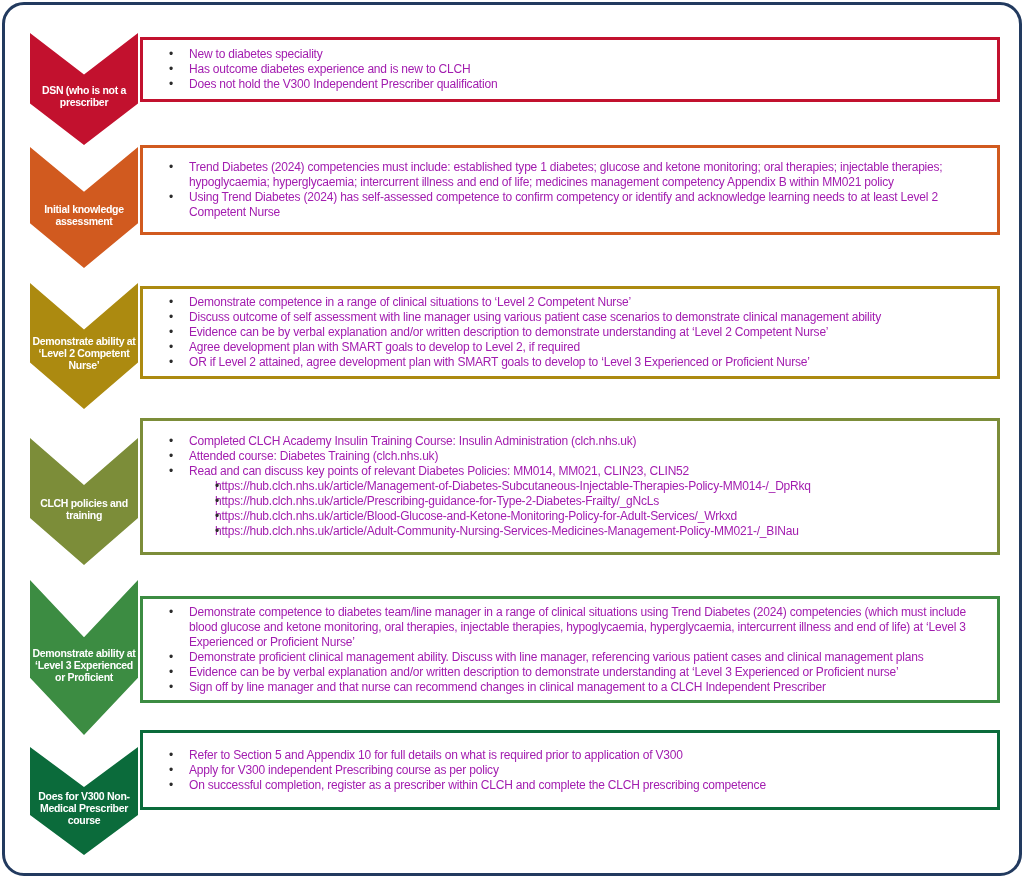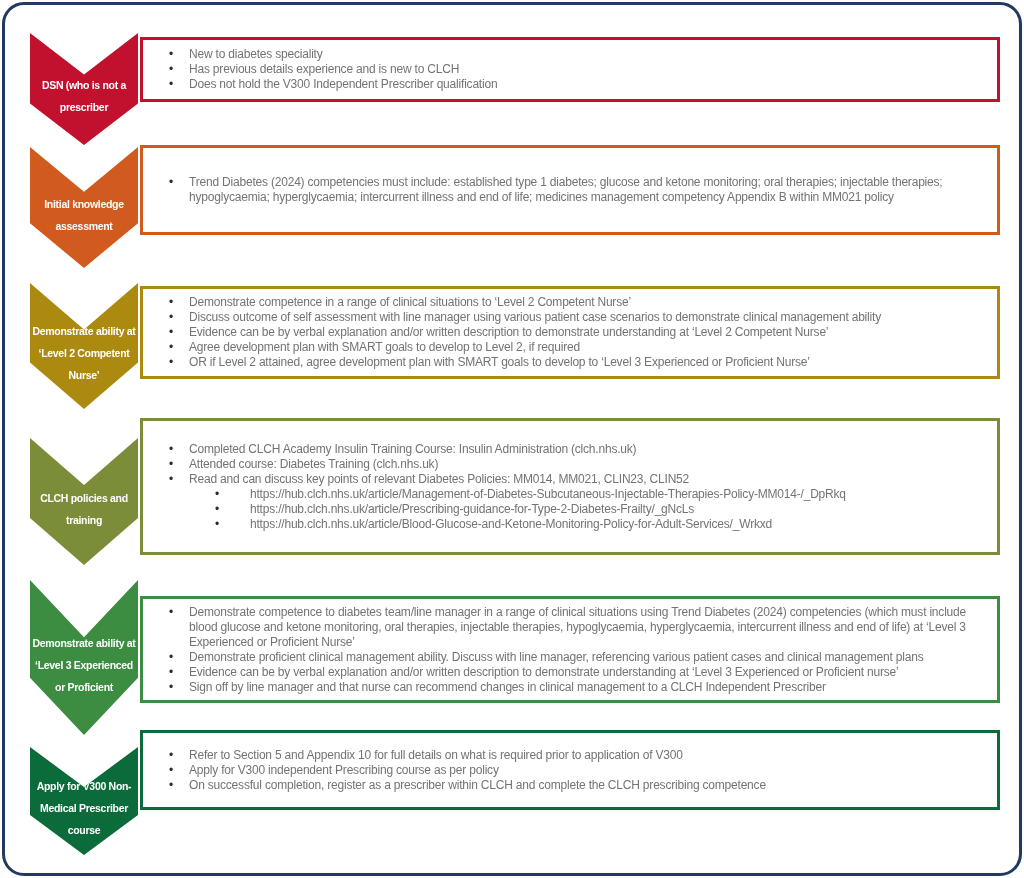--- a/index.html
+++ b/index.html
@@ -11,35 +11,35 @@
     position:absolute;inset:2px;border:3px solid var(--c,#223A5F);
     border-radius:22px;pointer-events:none;
   }
   .chev{
     position:absolute;left:30px;width:108px;background:var(--c,#888);
     clip-path:polygon(0 0,50% 37%,100% 0,100% 63%,50% 100%,0 63%);
     display:flex;align-items:center;justify-content:center;text-align:center;
     box-sizing:border-box;padding-top:14px;
   }
   .chev-label{
-    color:#ffffff;font-weight:bold;font-size:10.5px;line-height:22px;
+    color:#ffffff;font-weight:bold;font-size:10.5px;line-height:12px;
     letter-spacing:-0.3px;width:104px;
   }
   .box{
     position:absolute;left:140px;width:860px;box-sizing:border-box;
     border:3.5px solid var(--c,#888);background:#ffffff;
     display:flex;flex-direction:column;justify-content:center;
   }
   ul.bullets{
     margin:0;list-style:none;padding:0 12px 0 0;
-    color:#737373;font-size:12px;line-height:15px;letter-spacing:-0.2px;
+    color:#a21caf;font-size:12px;line-height:15px;letter-spacing:-0.2px;
   }
   ul.bullets li{position:relative;padding-left:46px;}
   ul.bullets li::before{content:"\2022";position:absolute;left:26px;color:#2b2b2b;}
-  ul.bullets li.sub{padding-left:107px;}
+  ul.bullets li.sub{padding-left:72px;}
   ul.bullets li.sub::before{left:72px;}
   
   .s0 .chev{top:33px;height:112px}   .s0 .box{top:37px;height:65px}
   .s1 .chev{top:147px;height:121px}  .s1 .box{top:145px;height:90px}
   .s2 .chev{top:283px;height:126px}  .s2 .box{top:286px;height:93px}
   .s3 .chev{top:438px;height:127px}  .s3 .box{top:418px;height:137px}
   .s4 .chev{top:580px;height:155px}  .s4 .box{top:596px;height:107px}
   .s5 .chev{top:747px;height:108px}  .s5 .box{top:730px;height:80px}
 </style>
 </head>
@@ -47,33 +47,34 @@
 
 <div class="frame" style="--c: #223A5F;"></div>
 
 <section class="stage s0">
   <div class="chev" style="--c: #C2112E;">
     <span class="chev-label">DSN (who is not a prescriber</span>
   </div>
   <div class="box" style="--c: #C2112E;">
     <ul class="bullets">
       <li>New to diabetes speciality</li>
-      <li>Has previous details experience and is new to CLCH</li>
+      <li>Has outcome diabetes experience and is new to CLCH</li>
       <li>Does not hold the V300 Independent Prescriber qualification</li>
     </ul>
   </div>
 </section>
 
 <section class="stage s1">
   <div class="chev" style="--c: #D15A1F;">
     <span class="chev-label">Initial knowledge assessment</span>
   </div>
   <div class="box" style="--c: #D15A1F;">
     <ul class="bullets">
       <li>Trend Diabetes (2024) competencies must include: established type 1 diabetes; glucose and ketone monitoring; oral therapies; injectable therapies; hypoglycaemia; hyperglycaemia; intercurrent illness and end of life; medicines management competency Appendix B within MM021 policy</li>
+      <li>Using Trend Diabetes (2024) has self-assessed competence to confirm competency or identify and acknowledge learning needs to at least Level 2 Competent Nurse</li>
     </ul>
   </div>
 </section>
 
 <section class="stage s2">
   <div class="chev" style="--c: #AC8A10;">
     <span class="chev-label">Demonstrate ability at ‘Level 2 Competent Nurse’</span>
   </div>
   <div class="box" style="--c: #AC8A10;">
     <ul class="bullets">
@@ -91,41 +92,42 @@
     <span class="chev-label">CLCH policies and training</span>
   </div>
   <div class="box" style="--c: #7C8D39;">
     <ul class="bullets">
       <li>Completed CLCH Academy Insulin Training Course: Insulin Administration (clch.nhs.uk)</li>
       <li>Attended course: Diabetes Training (clch.nhs.uk)</li>
       <li>Read and can discuss key points of relevant Diabetes Policies: MM014, MM021, CLIN23, CLIN52</li>
       <li class="sub">https://hub.clch.nhs.uk/article/Management-of-Diabetes-Subcutaneous-Injectable-Therapies-Policy-MM014-/_DpRkq</li>
       <li class="sub">https://hub.clch.nhs.uk/article/Prescribing-guidance-for-Type-2-Diabetes-Frailty/_gNcLs</li>
       <li class="sub">https://hub.clch.nhs.uk/article/Blood-Glucose-and-Ketone-Monitoring-Policy-for-Adult-Services/_Wrkxd</li>
+      <li class="sub">https://hub.clch.nhs.uk/article/Adult-Community-Nursing-Services-Medicines-Management-Policy-MM021-/_BINau</li>
     </ul>
   </div>
 </section>
 
 <section class="stage s4">
   <div class="chev" style="--c: #3C8C42;">
     <span class="chev-label">Demonstrate ability at ‘Level 3 Experienced or Proficient</span>
   </div>
   <div class="box" style="--c: #3C8C42;">
     <ul class="bullets">
       <li>Demonstrate competence to diabetes team/line manager in a range of clinical situations using Trend Diabetes (2024) competencies (which must include blood glucose and ketone monitoring, oral therapies, injectable therapies, hypoglycaemia, hyperglycaemia, intercurrent illness and end of life) at ‘Level 3 Experienced or Proficient Nurse’</li>
       <li>Demonstrate proficient clinical management ability. Discuss with line manager, referencing various patient cases and clinical management plans</li>
       <li>Evidence can be by verbal explanation and/or written description to demonstrate understanding at ‘Level 3 Experienced or Proficient nurse’</li>
       <li>Sign off by line manager and that nurse can recommend changes in clinical management to a CLCH Independent Prescriber</li>
     </ul>
   </div>
 </section>
 
 <section class="stage s5">
   <div class="chev" style="--c: #0B6B3B;">
-    <span class="chev-label">Apply for V300 Non-Medical Prescriber course</span>
+    <span class="chev-label">Does for V300 Non-Medical Prescriber course</span>
   </div>
   <div class="box" style="--c: #0B6B3B;">
     <ul class="bullets">
       <li>Refer to Section 5 and Appendix 10 for full details on what is required prior to application of V300</li>
       <li>Apply for V300 independent Prescribing course as per policy</li>
       <li>On successful completion, register as a prescriber within CLCH and complete the CLCH prescribing competence</li>
     </ul>
   </div>
 </section>
 

